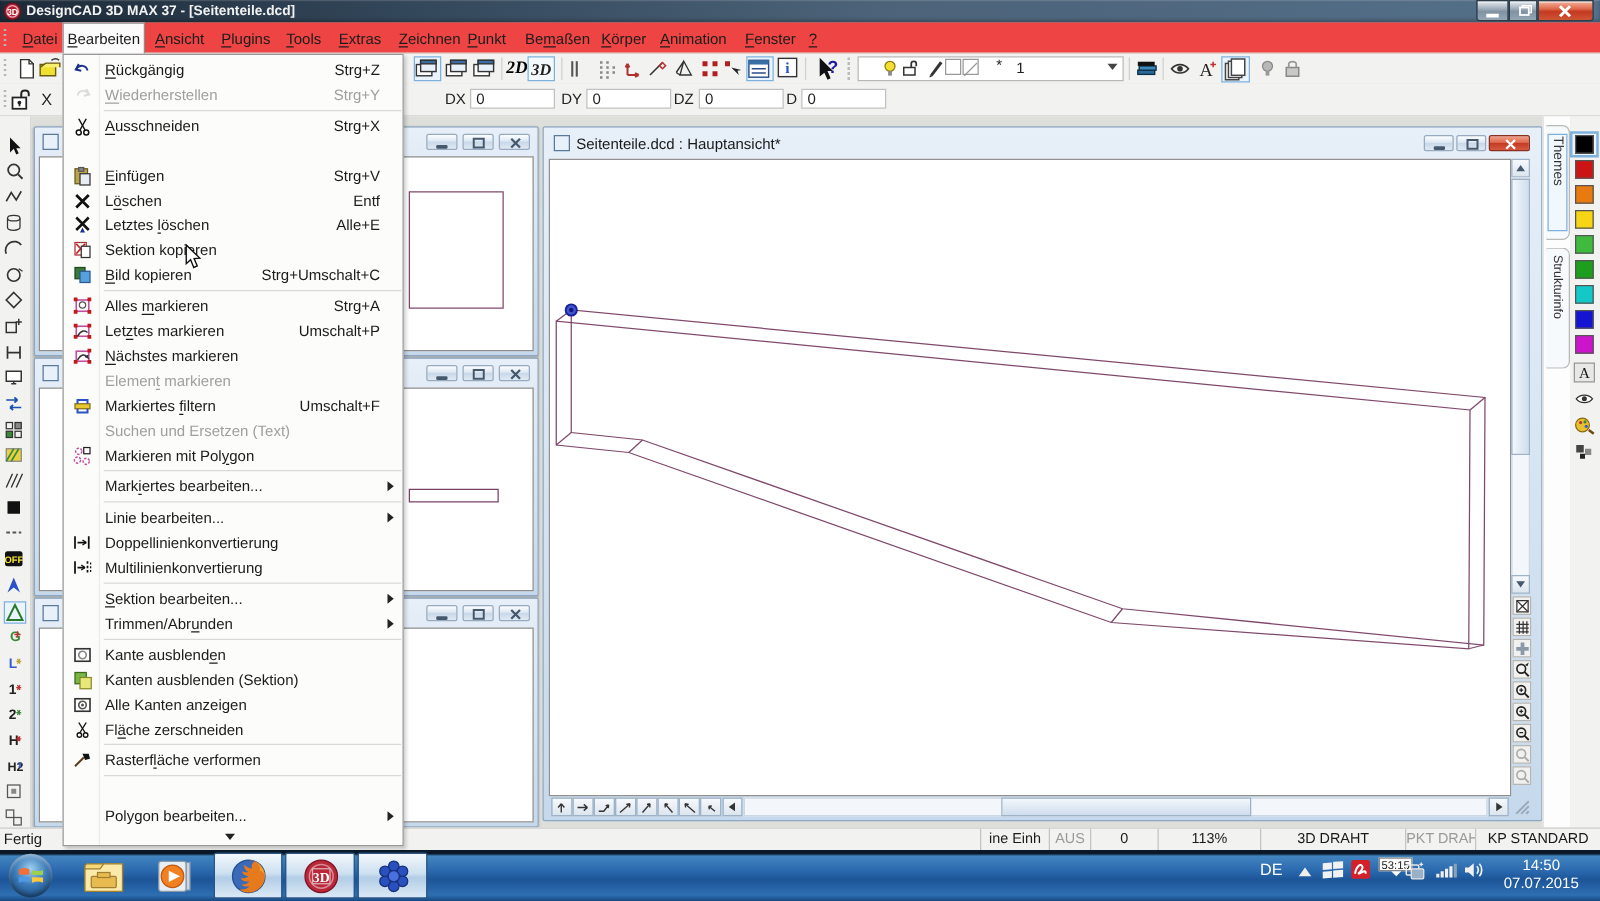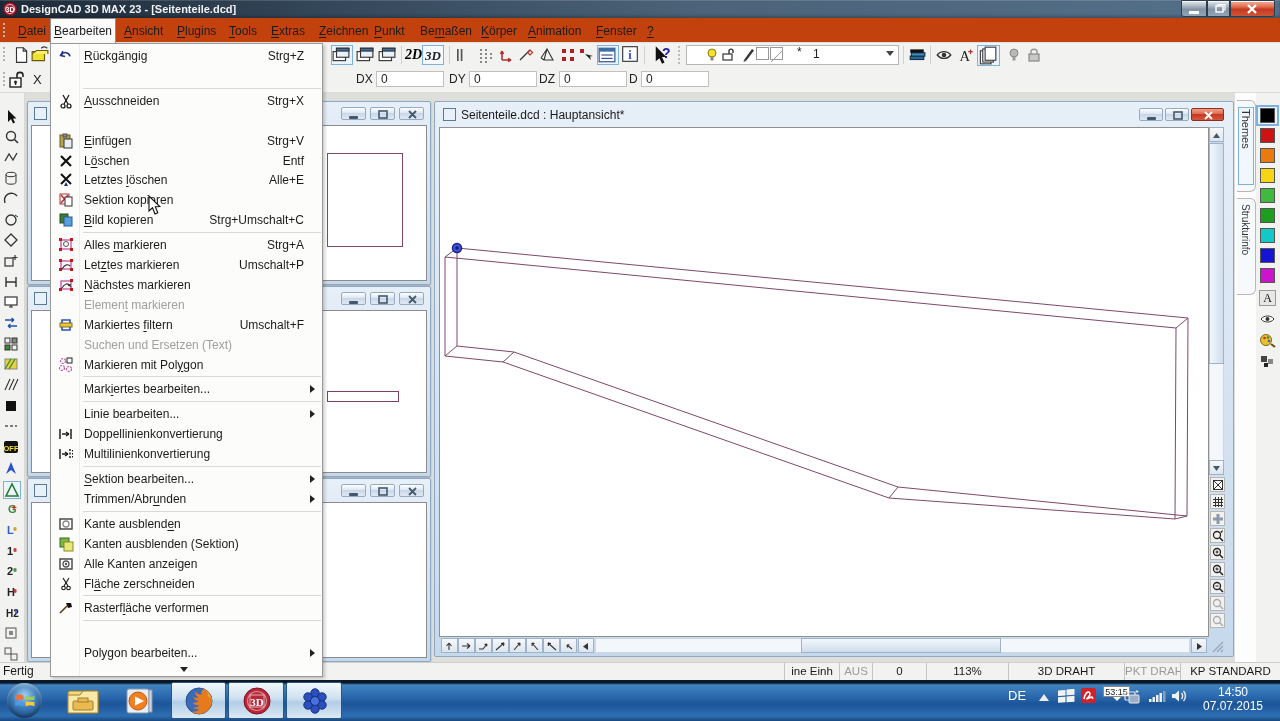--- a/index.html
+++ b/index.html
@@ -3,21 +3,21 @@
 <meta charset="utf-8">
 <style>
 *{margin:0;padding:0;box-sizing:border-box;}
 html,body{width:1280px;height:721px;overflow:hidden;}
 body{font-family:"Liberation Sans",sans-serif;position:relative;background:#dededb;}
 .abs{position:absolute;}
 #titlebar{left:0;top:0;width:1280px;height:18px;background:linear-gradient(90deg,#1d2a38 0%,#33475a 25%,#4c6379 55%,#54708a 100%);box-shadow:inset 0 -2px 3px rgba(0,0,0,.25), inset 0 1px 0 rgba(255,255,255,.15);}
 #titlebar .ttext{left:21px;top:3px;color:#f2f2f2;font-size:11px;font-weight:bold;letter-spacing:0;}
 .capbtn{top:0px;height:17px;border:1px solid #2e3c4a;background:linear-gradient(180deg,#e6ebf0,#9fadba 40%,#8193a3 55%,#93a6b5);box-shadow:inset 0 1px 0 #f4f7fa;}
 #closebtn{background:linear-gradient(180deg,#f4b49e,#e06a4c 40%,#c53a20 55%,#cf5436);border-radius:0 0 3px 0;}
-#menubar{left:0;top:18px;width:1280px;height:25px;background:#c2410c;border-bottom:1px solid #e0e0de;}
+#menubar{left:0;top:18px;width:1280px;height:25px;background:#ef4444;border-bottom:1px solid #e0e0de;}
 .mitem{position:absolute;top:4px;height:18px;font-size:12px;color:#1c1c1c;line-height:18px;}
 #mbear{left:50px;top:0;width:66px;height:25px;background:#fbfbfb;border:1px solid #8e8e8e;border-bottom:none;text-align:center;line-height:24px;font-size:12px;color:#1c1c1c;}
 u.mn{text-decoration:underline;text-underline-offset:2px;}
 #tb1{left:0;top:43px;width:1280px;height:24px;background:#f2f2f1;}
 #tb2{left:0;top:67px;width:1280px;height:26px;background:#f2f2f1;border-bottom:1px solid #dcdcda;}
 .ico{position:absolute;}
 .vsep{position:absolute;top:3px;width:1px;height:18px;background:#d0d0ce;}
 .selbox{border:1px solid #7eb2dd;background:#f4f9fd;}
 .fld{position:absolute;height:16px;background:#fff;border:1px solid #c0c0c0;font-size:12px;color:#222;padding-left:4px;line-height:15px;}
 .flbl{position:absolute;font-size:12px;color:#222;}
@@ -54,21 +54,21 @@
 .micon{position:absolute;left:6px;top:2px;width:16px;height:16px;}
 </style>
 </head>
 <body>
 <div class="abs" id="titlebar">
   <svg class="abs" style="left:3px;top:2px" width="14" height="14" viewBox="0 0 14 14">
       <circle cx="7" cy="7" r="6.5" fill="#b02030" stroke="#701020"></circle>
       <circle cx="7" cy="7" r="4.6" fill="none" stroke="#e8b0b8" stroke-width="1"></circle>
       <text x="7" y="10" font-size="7" fill="#fff" text-anchor="middle" font-weight="bold" font-family="Liberation Sans">3D</text>
     </svg>
-  <div class="abs ttext">DesignCAD 3D MAX 23 - [Seitenteile.dcd]</div>
+  <div class="abs ttext">DesignCAD 3D MAX 37 - [Seitenteile.dcd]</div>
   <div class="abs capbtn" style="left:1181px;width:26px;border-radius:0 0 0 3px;"><svg width="24" height="16">
         <rect x="7" y="10" width="10" height="3" fill="#fff"></rect>
       </svg></div>
   <div class="abs capbtn" style="left:1207px;width:23px;"><svg width="21" height="16">
         <rect x="8" y="5" width="7" height="6" fill="none" stroke="#fff" stroke-width="1.4"></rect>
         <path d="M10 5 L10 3.5 L17 3.5 L17 9 L15 9" fill="none" stroke="#fff" stroke-width="1.2"></path>
       </svg></div>
   <div class="abs capbtn" id="closebtn" style="left:1230px;width:45px;"><svg width="43" height="16">
         <path d="M17 4 L25 12 M25 4 L17 12" stroke="#fff" stroke-width="2.4"></path>
       </svg></div>
@@ -682,20 +682,28 @@
 <div class="abs" id="menu">
     <div class="gutl"></div>
     <div class="mi" style="top:2.0px;">
       <svg class="micon" viewBox="0 0 16 16">
         <path d="M5 3.2 L2.6 7.6 L7 8.6" fill="none" stroke="#1a2f8a" stroke-width="1.5"></path>
         <path d="M3 7.2 C5.5 3.4 11 3.8 12 8.4" fill="none" stroke="#1a2f8a" stroke-width="1.5"></path>
       </svg>
       <span class="txt"><u class="mn">R</u>ückgängig</span>
       <span class="sc">Strg+Z</span>
     </div>
+    <div class="mi gray" style="top:21.9px;">
+      <svg class="micon" opacity="0.45" viewBox="0 0 16 16">
+        <path d="M11 3.2 L13.4 7.6 L9 8.6" fill="none" stroke="#b5b5b5" stroke-width="1.5"></path>
+        <path d="M13 7.2 C10.5 3.4 5 3.8 4 8.4" fill="none" stroke="#b5b5b5" stroke-width="1.5"></path>
+      </svg>
+      <span class="txt"><u class="mn">W</u>iederherstellen</span>
+      <span class="sc">Strg+Y</span>
+    </div>
     <div class="msep" style="top:43.8px;"></div>
     <div class="mi" style="top:46.8px;">
       <svg class="micon" viewBox="0 0 16 16">
         <g stroke="#111" stroke-width="1.2" fill="none">
           <line x1="5" y1="2" x2="10" y2="11"></line>
           <line x1="11" y1="2" x2="6" y2="11"></line>
           <circle cx="5" cy="13" r="2"></circle>
           <circle cx="11" cy="13" r="2"></circle>
         </g>
       </svg>

